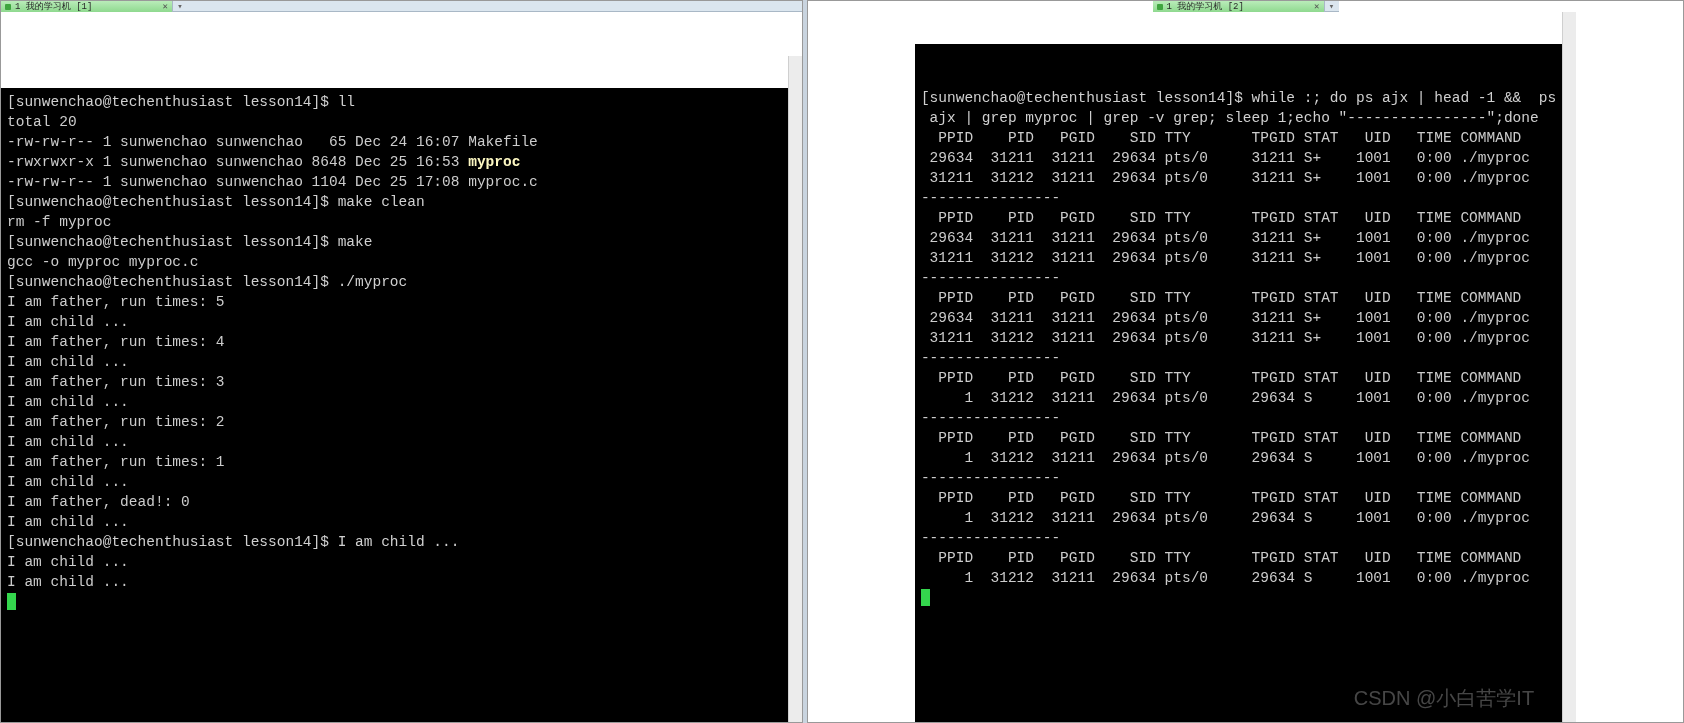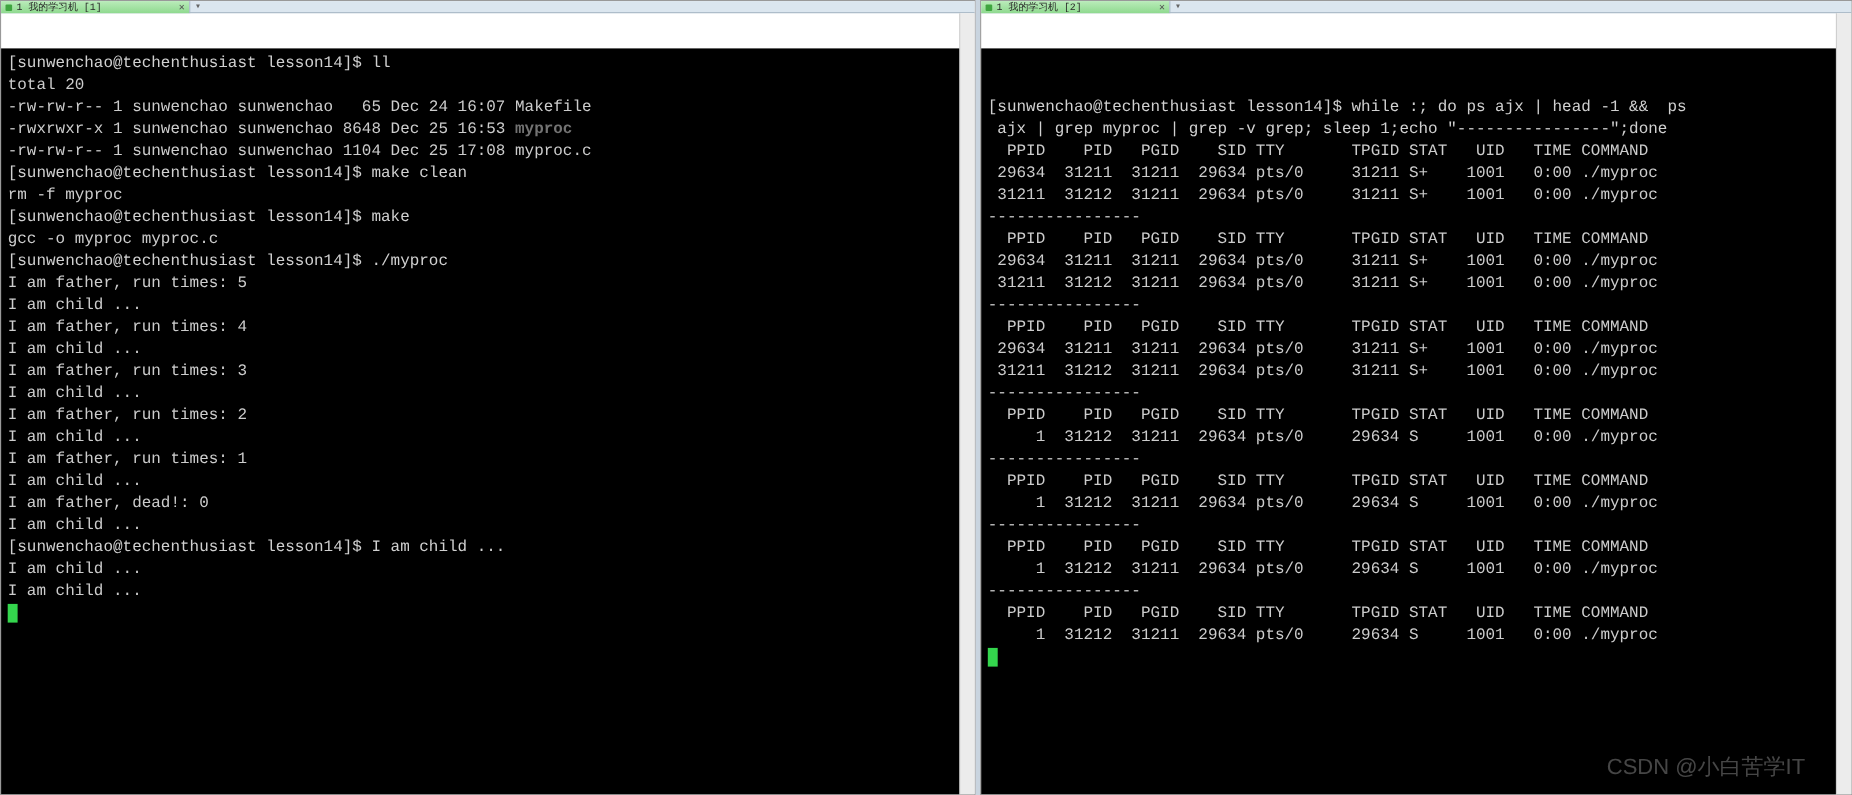--- a/index.html
+++ b/index.html
@@ -1,32 +1,32 @@
 <!DOCTYPE html>
 <html><head>
 <meta charset="utf-8">
 <style>
   * { margin:0; padding:0; box-sizing:border-box; }
   body { background:#cdd9e4; font-family:"Consolas","Courier New",monospace; font-size:14.5px; }
   .desk { display:flex; width:1684px; height:723px; }
   .pane { display:flex; flex-direction:column; background:#fff; border:1px solid #999; }
-  .left { width:887px; }
+  .left { width:803px;gap:44px; }
   .gap  { width:4px; background:#c9d4df; }
-  .right{ flex:1; }
+  .right{ flex:1;align-items:center; }
   .titlebar { height:11px; background:#dbe6ef; border-bottom:1px solid #a9b8c6; display:flex; }
   .tab { width:172px; height:11px; background:linear-gradient(#e4f1e4,#cde6cd); border-right:1px solid #a9b8c6; display:flex; align-items:center; padding:0 4px; }
   .tab.active { background:linear-gradient(#b9ecb9,#8fd98f); }
   .tab .dot { width:6px; height:6px; background:#3fa53f; border-radius:1px; margin-right:4px; }
   .tab .lbl { font-size:9px; color:#2a2a2a; white-space:nowrap; overflow:hidden; flex:1; }
   .tab .x   { font-size:9px; color:#555; }
   .addtab { width:14px; display:flex; align-items:center; justify-content:center; font-size:9px; color:#666; }
   .term { flex:1; background:#000; color:#ccc; padding:4px 6px; overflow:hidden; line-height:20px; white-space:pre; position:relative;margin-top:32px; }
   .prompt-u { color:#d0d0d0; }
   .cmd { color:#d0d0d0; }
-  .exe { color:#737373; font-weight:bold; }
+  .exe { color:#fef9c3; font-weight:bold; }
   .cursor { display:inline-block; width:9px; height:17px; background:#34d64d; vertical-align:text-bottom; }
   .watermark { position:absolute; right:28px; bottom:14px; color:rgba(200,200,200,0.35); font-size:20px; font-family:sans-serif; }
   .scroll { width:14px; background:#ececec; border-left:1px solid #cfcfcf; }
   .pane-inner { display:flex; flex:1; }
 </style>
 </head>
 <body>
 
 <div class="desk">
 

